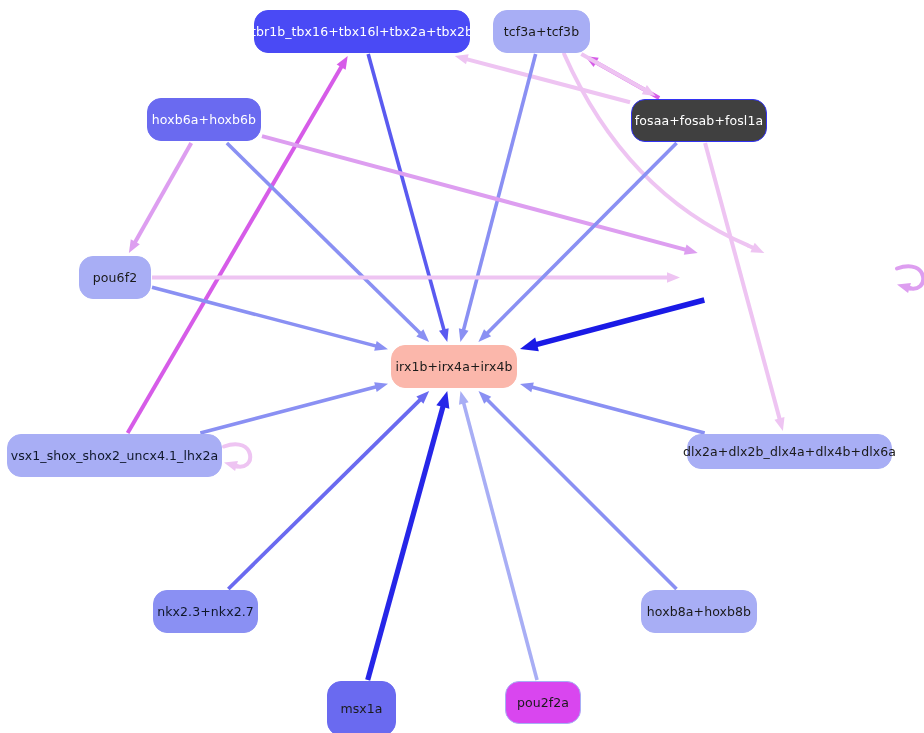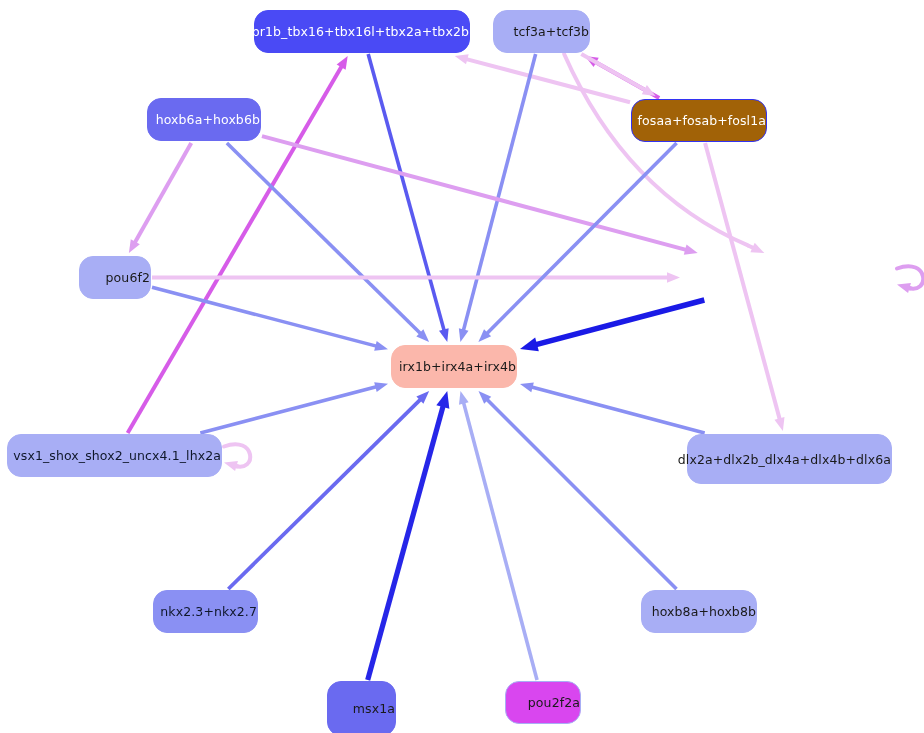--- a/index.html
+++ b/index.html
@@ -20,21 +20,21 @@
     left: 0;
     top: 0;
     width: 924px;
     height: 733px;
   }
   .node {
     position: absolute;
     box-sizing: border-box;
     display: flex;
     align-items: center;
-    justify-content: flex-end;
+    justify-content: center;
     border-radius: 14px;
     white-space: nowrap;
     letter-spacing: 0.1px;
     z-index: 5;
   }
   .node-label {
     pointer-events: none;
   }
 </style>
 </head>
@@ -137,36 +137,36 @@
         <line x1="537.0401785714286" y1="680" x2="463.30614113315" y2="401.63329686222914" stroke="#a8aef5" stroke-width="3.6" stroke-linecap="butt"></line>
         <polygon points="460.4895833333333,391 468.65155930685717,402.28637001908146 458.98492579573974,404.8468771098238" fill="#a8aef5"></polygon>
       </g>
     </svg>
 <div class="node" style="left: 254px; top: 10px; width: 216px; height: 43px; background: rgb(74, 74, 245); border: 1.5px solid rgb(74, 74, 245); color: rgb(255, 255, 255); font-size: 12.5px;">
       <span class="node-label">tbr1b_tbx16+tbx16l+tbx2a+tbx2b</span>
     </div>
     <div class="node" style="left: 493px; top: 10px; width: 97px; height: 43px; background: rgb(168, 174, 245); border: 1.5px solid rgb(168, 174, 245); color: rgb(26, 26, 26); font-size: 12.5px;">
       <span class="node-label">tcf3a+tcf3b</span>
     </div>
-    <div class="node" style="left: 631px; top: 99px; width: 136px; height: 43px; background: #a16207; border: 1.5px solid rgb(51, 51, 242); color: rgb(255, 255, 255); font-size: 12.5px;">
+    <div class="node" style="left: 631px; top: 99px; width: 136px; height: 43px; background: #404040; border: 1.5px solid rgb(51, 51, 242); color: rgb(255, 255, 255); font-size: 12.5px;">
       <span class="node-label">fosaa+fosab+fosl1a</span>
     </div>
     <div class="node" style="left: 147px; top: 98px; width: 114px; height: 43px; background: rgb(106, 106, 240); border: 1.5px solid rgb(106, 106, 240); color: rgb(255, 255, 255); font-size: 12.5px;">
       <span class="node-label">hoxb6a+hoxb6b</span>
     </div>
     <div class="node" style="left: 79px; top: 256px; width: 72px; height: 43px; background: rgb(168, 174, 245); border: 1.5px solid rgb(168, 174, 245); color: rgb(26, 26, 26); font-size: 12.5px;">
       <span class="node-label">pou6f2</span>
     </div>
     <div class="node" style="left: 391px; top: 345px; width: 126px; height: 43px; background: rgb(251, 183, 171); border: 1.5px solid rgb(251, 183, 171); color: rgb(26, 26, 26); font-size: 12.5px;">
       <span class="node-label">irx1b+irx4a+irx4b</span>
     </div>
     <div class="node" style="left: 7px; top: 434px; width: 215px; height: 43px; background: rgb(168, 174, 245); border: 1.5px solid rgb(168, 174, 245); color: #0f172a; font-size: 12.5px;">
       <span class="node-label">vsx1_shox_shox2_uncx4.1_lhx2a</span>
     </div>
-    <div class="node" style="left: 687px; top: 434px; width: 205px; height: 50px; background: rgb(168, 174, 245); border: 1.5px solid rgb(168, 174, 245); color: rgb(26, 26, 26); font-size: 12.5px;">
+    <div class="node" style="left: 687px; top: 434px; width: 205px; height: 35px; background: rgb(168, 174, 245); border: 1.5px solid rgb(168, 174, 245); color: rgb(26, 26, 26); font-size: 12.5px;">
       <span class="node-label">dlx2a+dlx2b_dlx4a+dlx4b+dlx6a</span>
     </div>
     <div class="node" style="left: 153px; top: 590px; width: 105px; height: 43px; background: rgb(138, 144, 243); border: 1.5px solid rgb(138, 144, 243); color: #0f172a; font-size: 12.5px;">
       <span class="node-label">nkx2.3+nkx2.7</span>
     </div>
     <div class="node" style="left: 641px; top: 590px; width: 116px; height: 43px; background: rgb(168, 174, 245); border: 1.5px solid rgb(168, 174, 245); color: rgb(26, 26, 26); font-size: 12.5px;">
       <span class="node-label">hoxb8a+hoxb8b</span>
     </div>
     <div class="node" style="left: 327px; top: 681px; width: 69px; height: 55px; background: rgb(106, 106, 240); border: 1.5px solid rgb(106, 106, 240); color: rgb(26, 26, 26); font-size: 12.5px;">
       <span class="node-label">msx1a</span>

